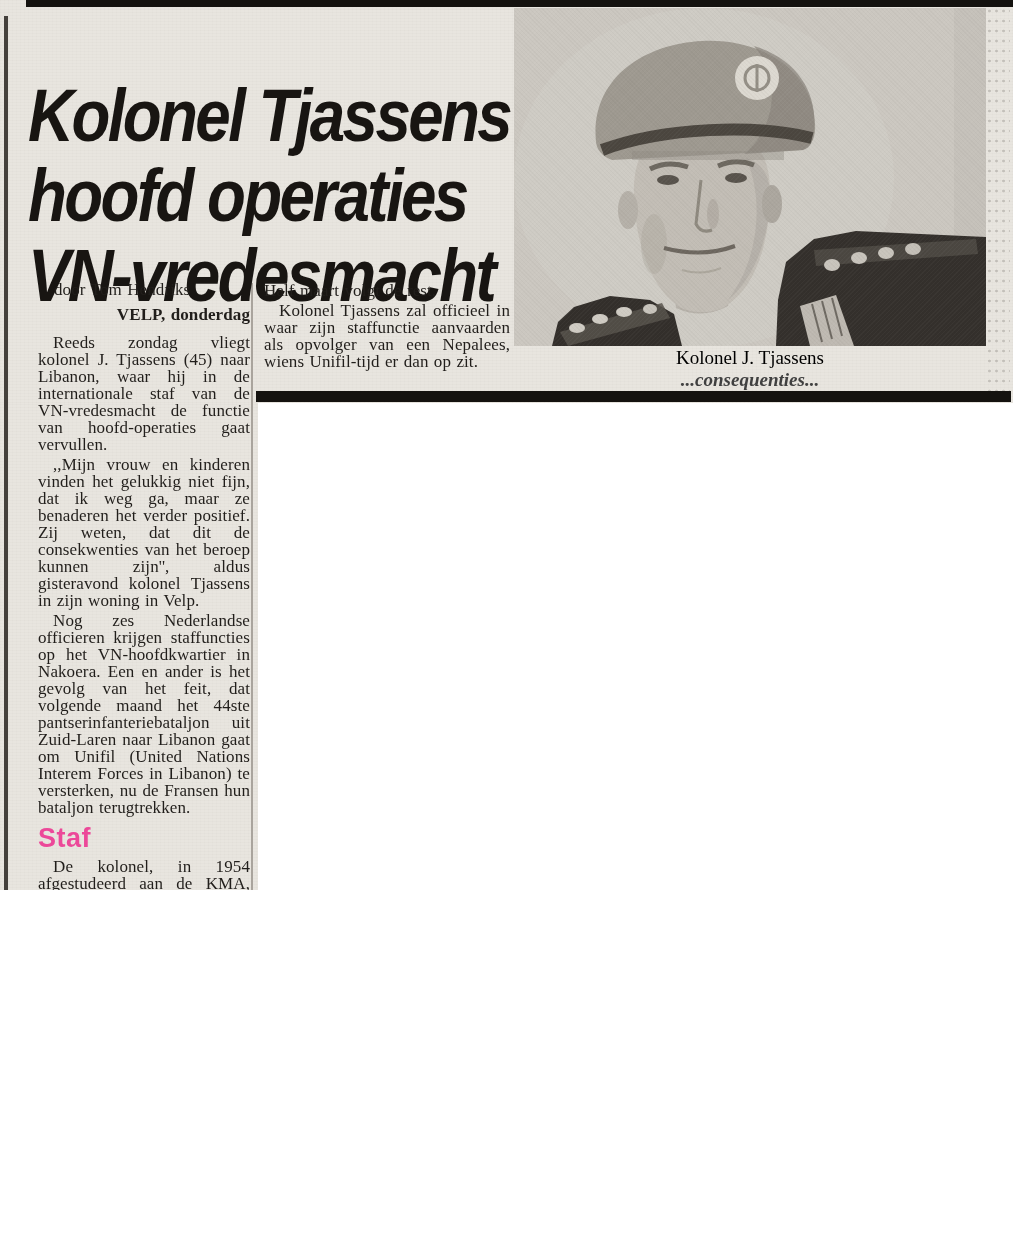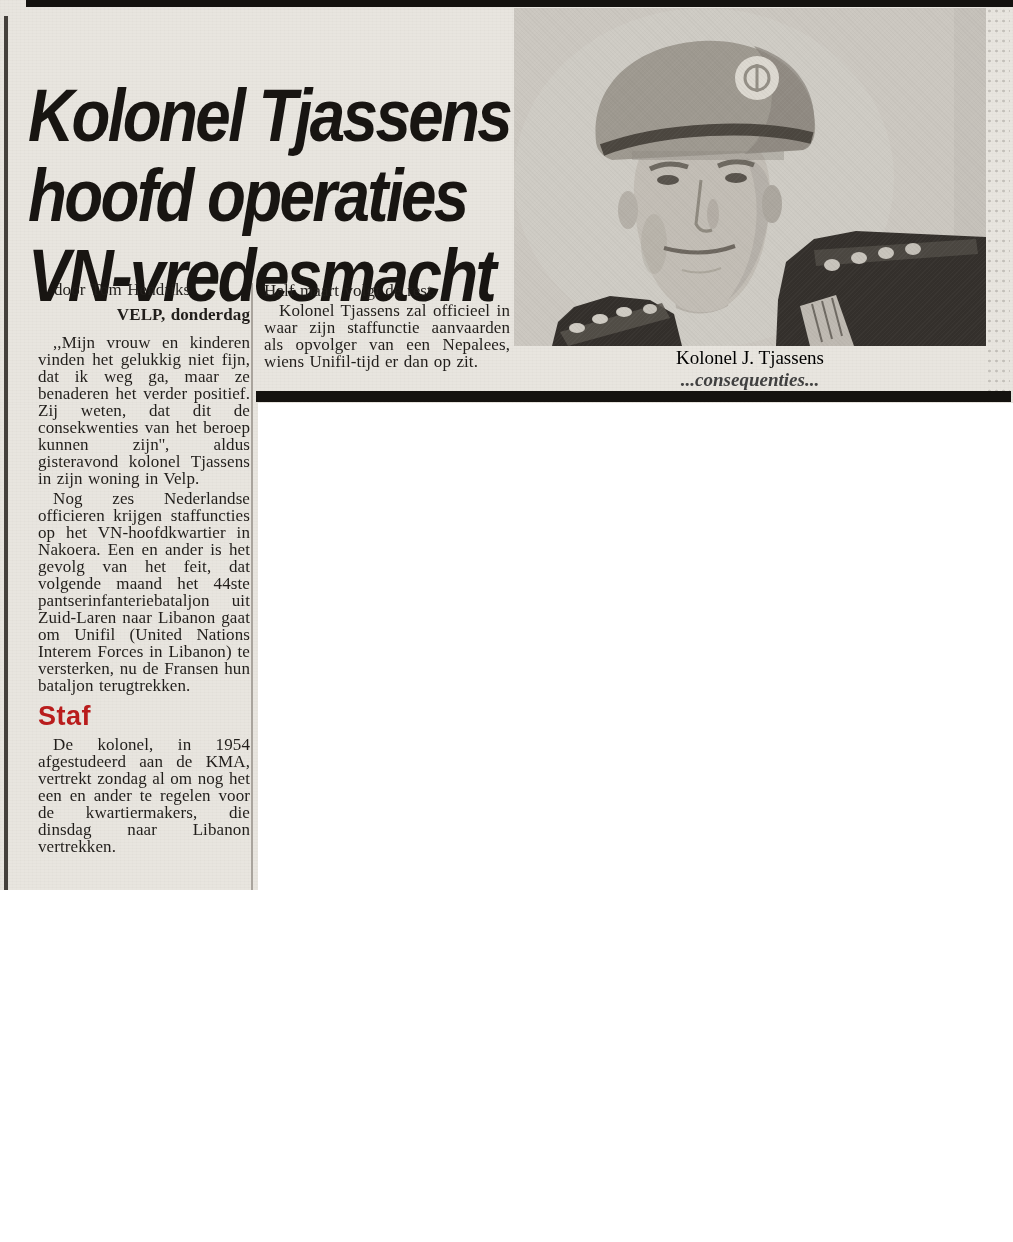--- a/index.html
+++ b/index.html
@@ -55,21 +55,21 @@
   }
 
   
   .col{position:absolute;font-size:17px;line-height:17px;letter-spacing:.1px;word-spacing:1px;}
   #col-left{left:38px;top:281px;width:212px;}
   #col-mid{left:264px;top:282px;width:246px;}
   .byline{padding-left:16px;margin-bottom:8px;}
   .dateline{text-align:right;font-weight:bold;margin-bottom:11px;}
   .para{margin:0 0 3px;text-align:justify;text-indent:15px;}
   .para.noindent{text-indent:0;}
-  .staf{font-family:"Liberation Sans", sans-serif;font-weight:bold;font-size:27px;line-height:30px;margin:7px 0 5px;color:#b91c1c;letter-spacing:.5px;}
+  .staf{font-family:"Liberation Sans", sans-serif;font-weight:bold;font-size:27px;line-height:30px;margin:7px 0 5px;color:#ec4899;letter-spacing:.5px;}
 </style>
 </head>
 <body>
 
 <div id="clipping">
 
   <div id="paper-top" class="paper">
       <div class="paper-texture"></div>
     </div>
   <div id="paper-left" class="paper">
@@ -151,20 +151,21 @@
   </div>
 
   <div id="edge-noise"></div>
 
   <div id="mid-bar" class="rule"></div>
   <div id="bottom-bar" class="rule"></div>
 
   <div id="col-left" class="col">
     <div class="byline">door Tom Hendriks</div>
     <div class="dateline">VELP, donderdag</div>
+    <p class="para">Reeds zondag vliegt kolonel J. Tjassens (45) naar Libanon, waar hij in de internationale staf van de VN-vredesmacht de functie van hoofd-operaties gaat vervullen.</p>
     <p class="para">,,Mijn vrouw en kinderen vinden het gelukkig niet fijn, dat ik weg ga, maar ze benaderen het verder positief. Zij weten, dat dit de consekwenties van het beroep kunnen zijn'', aldus gisteravond kolonel Tjassens in zijn woning in Velp.</p>
     <p class="para">Nog zes Nederlandse officieren krijgen staffuncties op het VN-hoofdkwartier in Nakoera. Een en ander is het gevolg van het feit, dat volgende maand het 44ste pantserinfanteriebataljon uit Zuid-Laren naar Libanon gaat om Unifil (United Nations Interem Forces in Libanon) te versterken, nu de Fransen hun bataljon terugtrekken.</p>
     <div class="staf">Staf</div>
     <p class="para">De kolonel, in 1954 afgestudeerd aan de KMA, vertrekt zondag al om nog het een en ander te regelen voor de kwartiermakers, die dinsdag naar Libanon vertrekken.</p>
   </div>
 
   <div id="col-mid" class="col">
     <p class="para noindent">Half maart volgt de rest.</p>
     <p class="para">Kolonel Tjassens zal officieel in waar zijn staffunctie aanvaarden als opvolger van een Nepalees, wiens Unifil-tijd er dan op zit.</p>
   </div>

